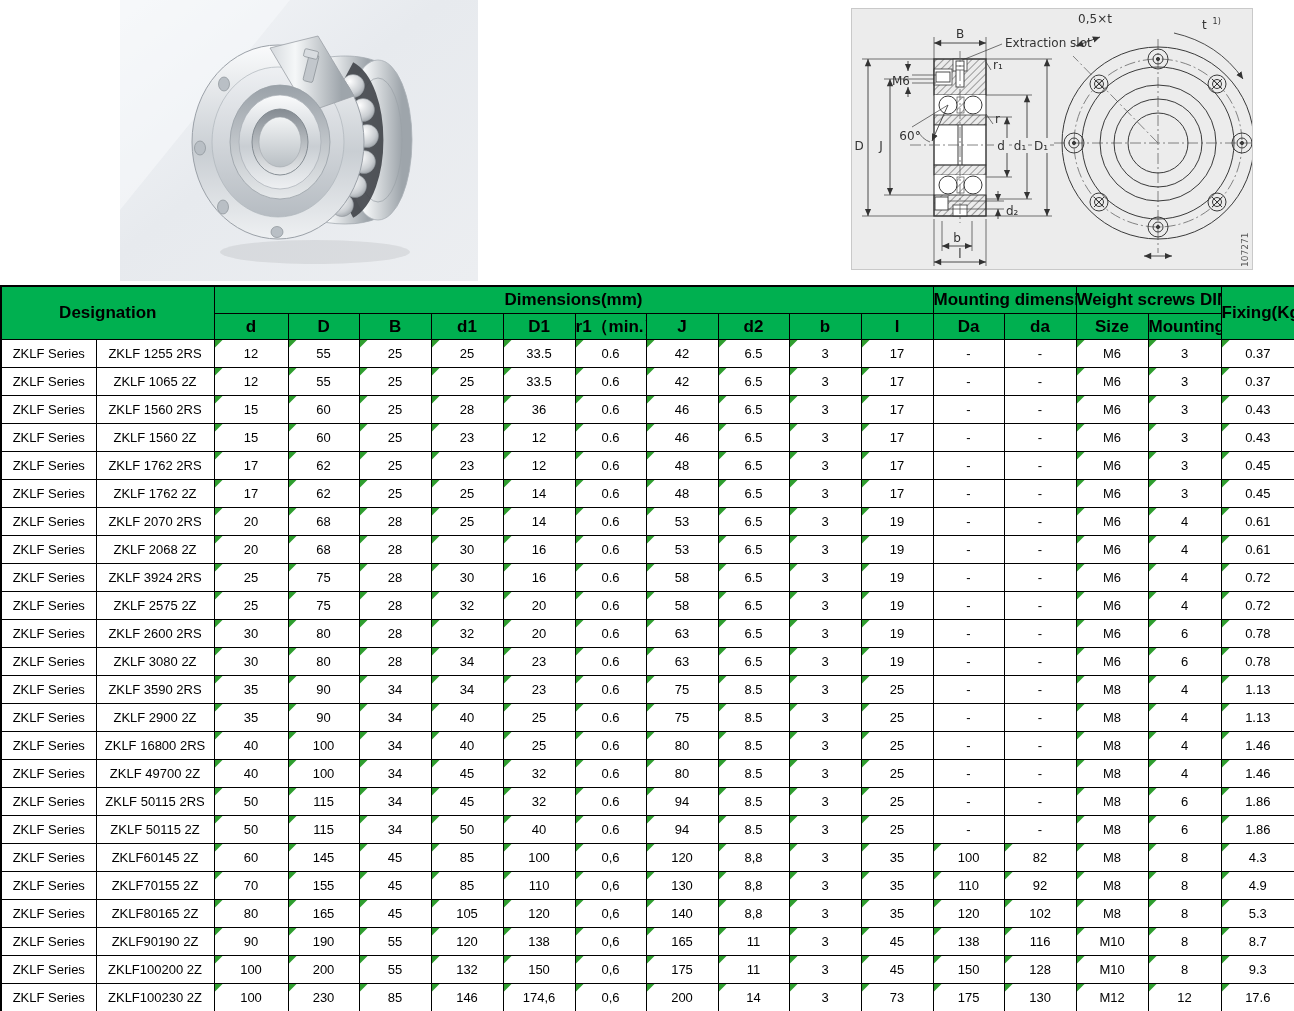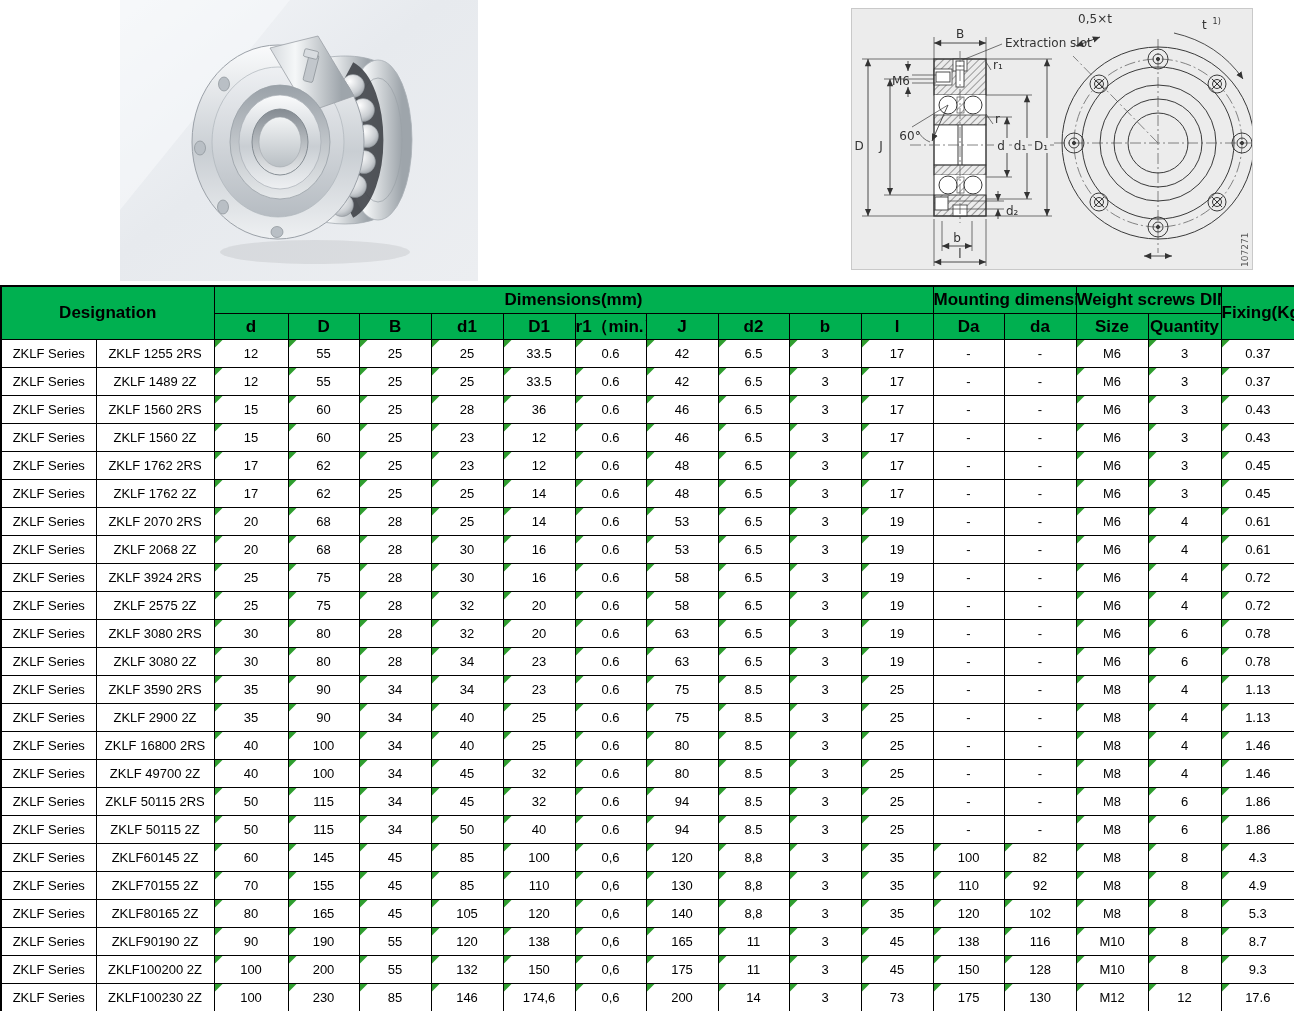--- a/index.html
+++ b/index.html
@@ -331,21 +331,21 @@
       <th>d1</th>
       <th>D1</th>
       <th>r1（min.）</th>
       <th>J</th>
       <th>d2</th>
       <th>b</th>
       <th>l</th>
       <th>Da</th>
       <th>da</th>
       <th>Size</th>
-      <th>Quantity</th>
+      <th>Mounting</th>
     </tr>
   </thead>
   <tbody>
       <tr>
         <td>ZKLF Series</td>
         <td>ZKLF 1255 2RS</td>
         <td><i class="tri"></i>12</td>
         <td><i class="tri"></i>55</td>
         <td><i class="tri"></i>25</td>
         <td><i class="tri"></i>25</td>
@@ -356,21 +356,21 @@
         <td><i class="tri"></i>3</td>
         <td><i class="tri"></i>17</td>
         <td>-</td>
         <td>-</td>
         <td><i class="tri"></i>M6</td>
         <td><i class="tri"></i>3</td>
         <td><i class="tri"></i>0.37</td>
       </tr>
       <tr>
         <td>ZKLF Series</td>
-        <td>ZKLF 1489 2Z</td>
+        <td>ZKLF 1065 2Z</td>
         <td><i class="tri"></i>12</td>
         <td><i class="tri"></i>55</td>
         <td><i class="tri"></i>25</td>
         <td><i class="tri"></i>25</td>
         <td><i class="tri"></i>33.5</td>
         <td><i class="tri"></i>0.6</td>
         <td><i class="tri"></i>42</td>
         <td><i class="tri"></i>6.5</td>
         <td><i class="tri"></i>3</td>
         <td><i class="tri"></i>17</td>
@@ -527,21 +527,21 @@
         <td><i class="tri"></i>3</td>
         <td><i class="tri"></i>19</td>
         <td>-</td>
         <td>-</td>
         <td><i class="tri"></i>M6</td>
         <td><i class="tri"></i>4</td>
         <td><i class="tri"></i>0.72</td>
       </tr>
       <tr>
         <td>ZKLF Series</td>
-        <td>ZKLF 3080 2RS</td>
+        <td>ZKLF 2600 2RS</td>
         <td><i class="tri"></i>30</td>
         <td><i class="tri"></i>80</td>
         <td><i class="tri"></i>28</td>
         <td><i class="tri"></i>32</td>
         <td><i class="tri"></i>20</td>
         <td><i class="tri"></i>0.6</td>
         <td><i class="tri"></i>63</td>
         <td><i class="tri"></i>6.5</td>
         <td><i class="tri"></i>3</td>
         <td><i class="tri"></i>19</td>

